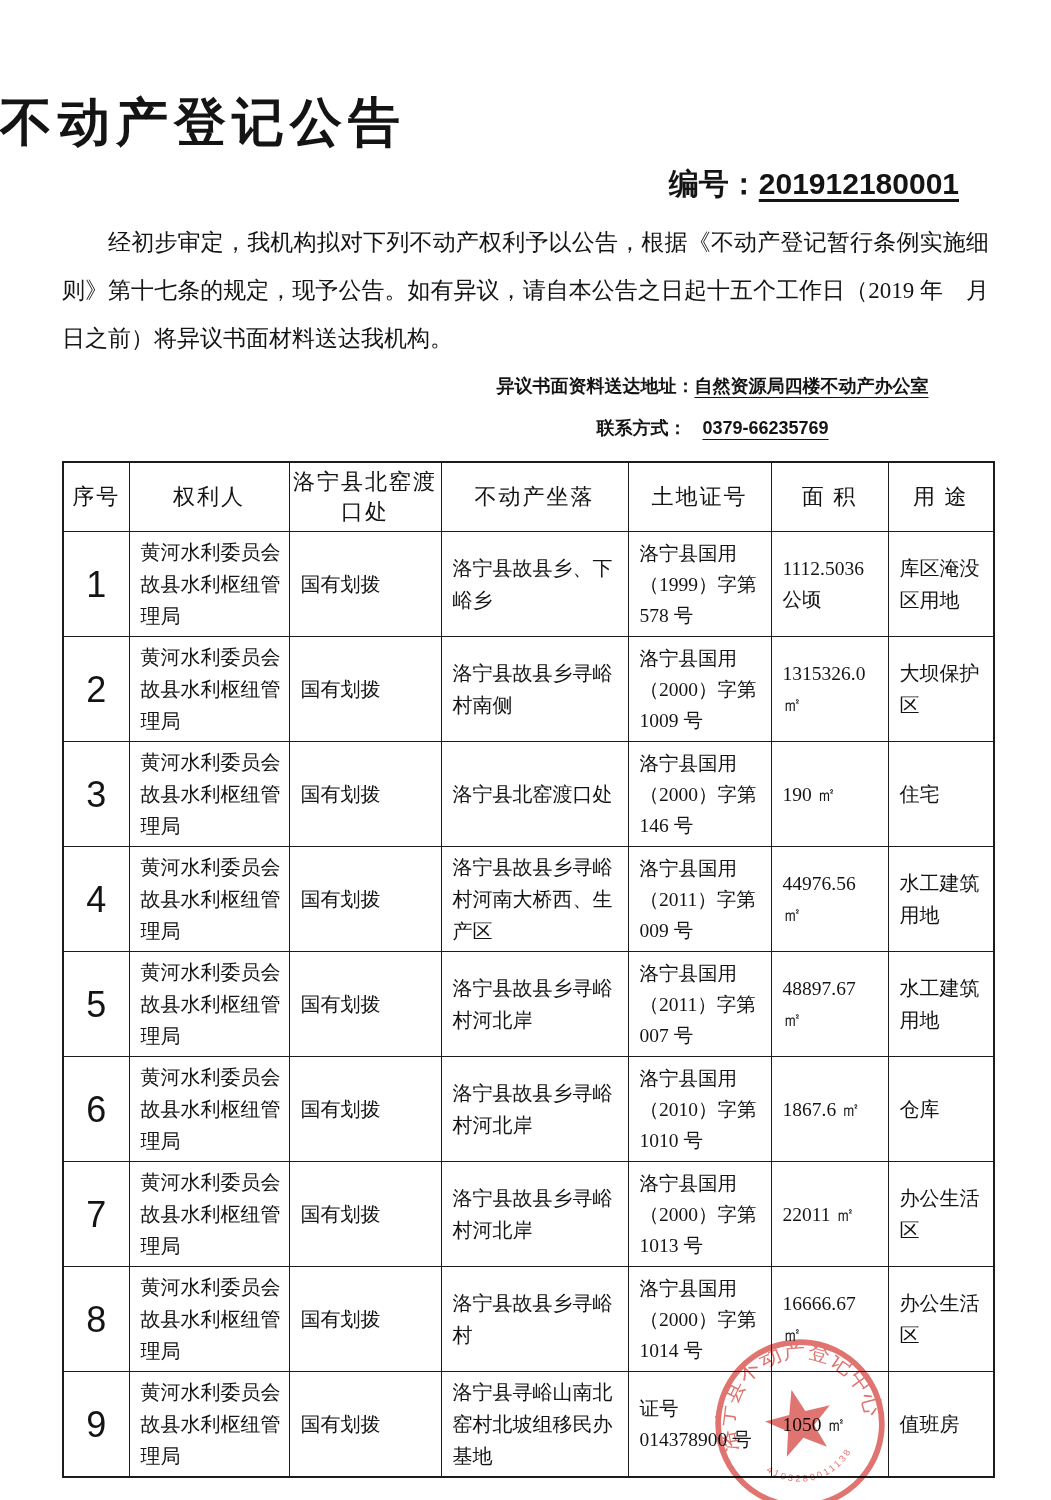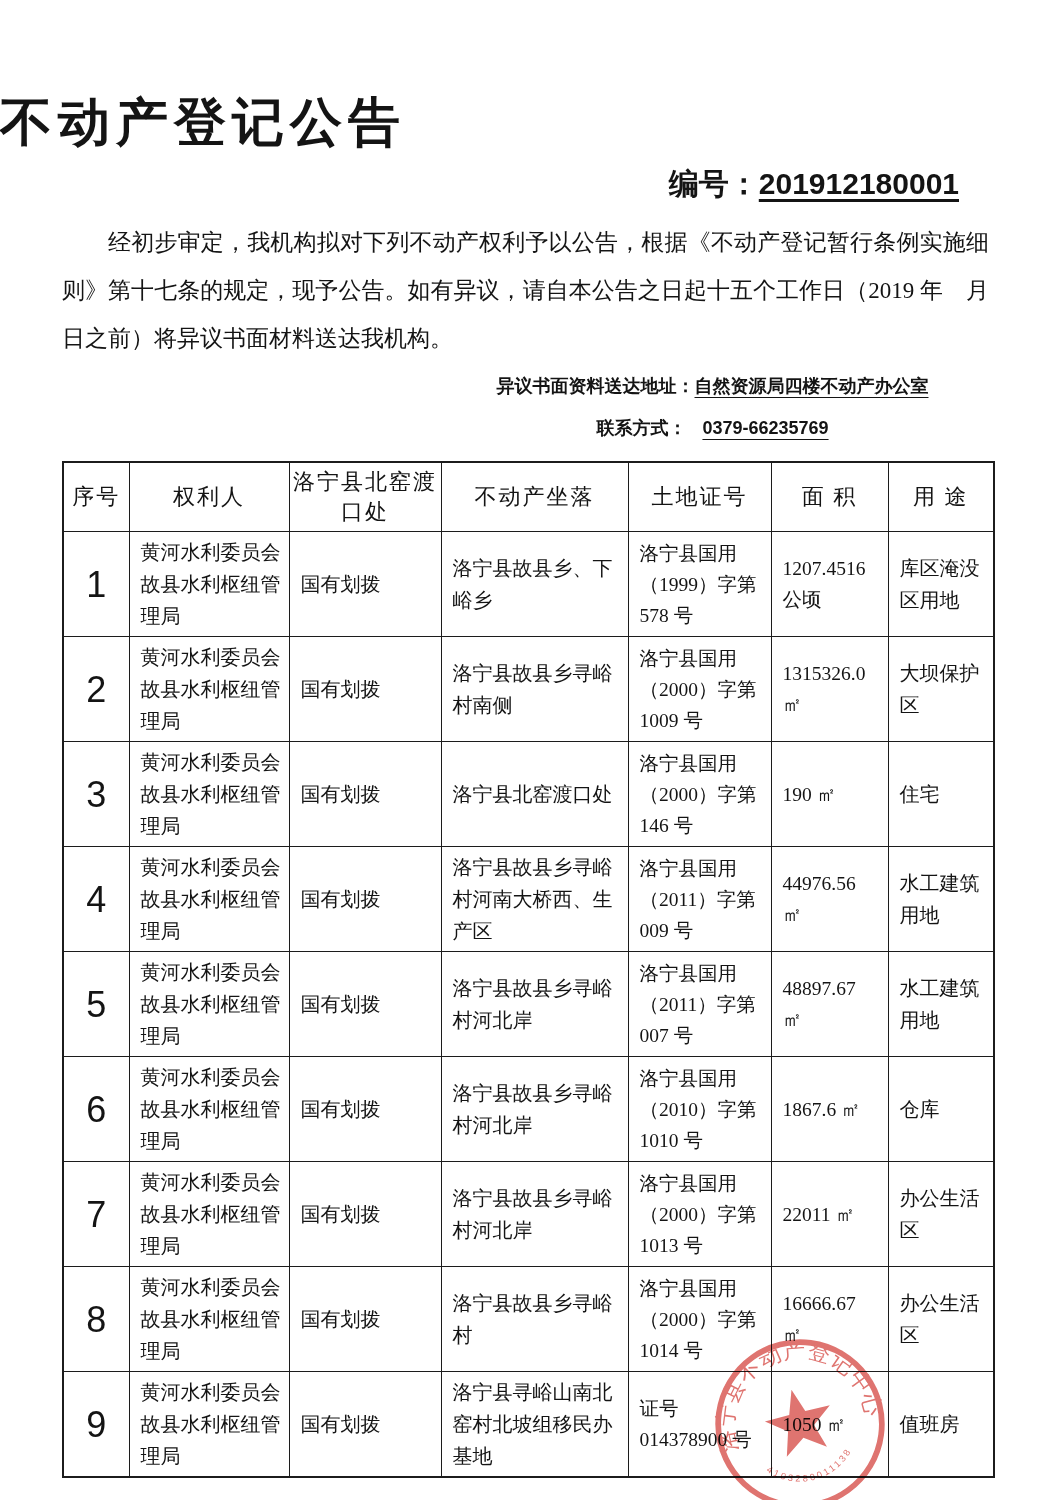--- a/index.html
+++ b/index.html
@@ -97,21 +97,21 @@
           <th class="col6">用 途</th>
         </tr>
     </thead>
     <tbody>
         <tr>
           <td class="col0">1</td>
           <td class="col1">黄河水利委员会故县水利枢纽管理局</td>
           <td class="col2">国有划拨</td>
           <td class="col3">洛宁县故县乡、下峪乡</td>
           <td class="col4">洛宁县国用（1999）字第 578 号</td>
-          <td class="col5">1207.4516 公顷</td>
+          <td class="col5">1112.5036 公顷</td>
           <td class="col6">库区淹没区用地</td>
         </tr>
         <tr>
           <td class="col0">2</td>
           <td class="col1">黄河水利委员会故县水利枢纽管理局</td>
           <td class="col2">国有划拨</td>
           <td class="col3">洛宁县故县乡寻峪村南侧</td>
           <td class="col4">洛宁县国用（2000）字第 1009 号</td>
           <td class="col5">1315326.0 ㎡</td>
           <td class="col6">大坝保护区</td>

